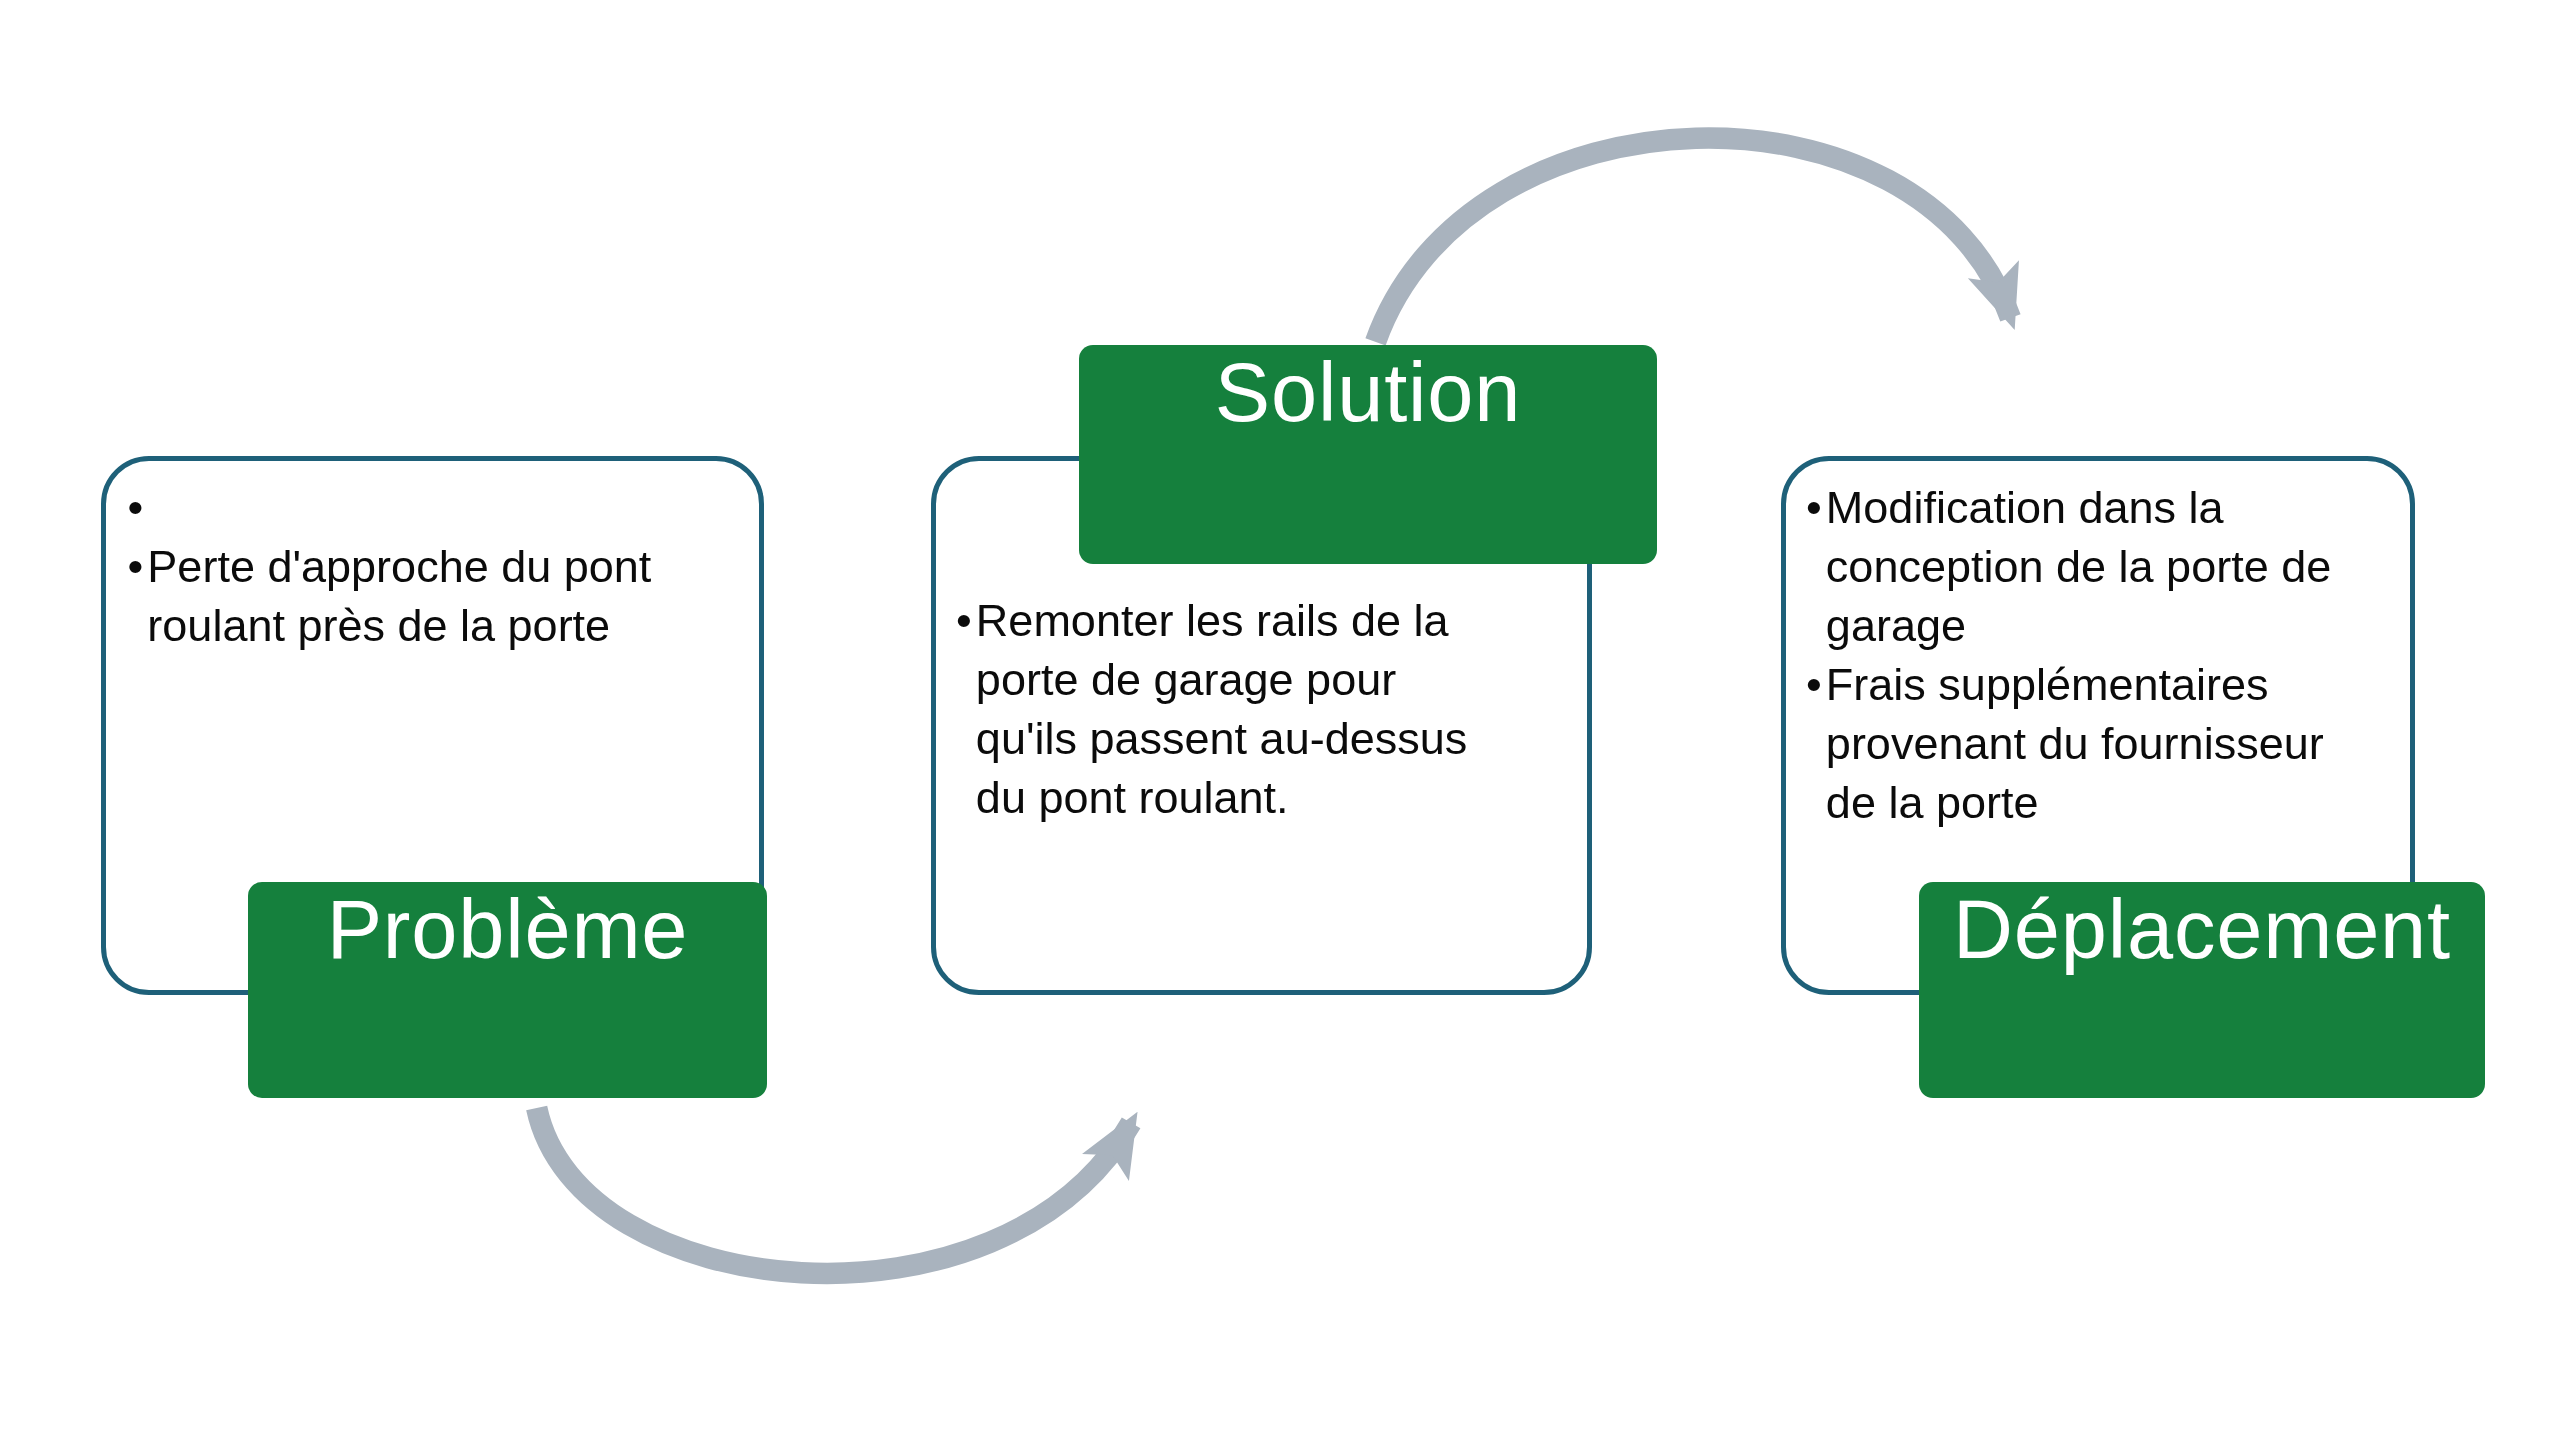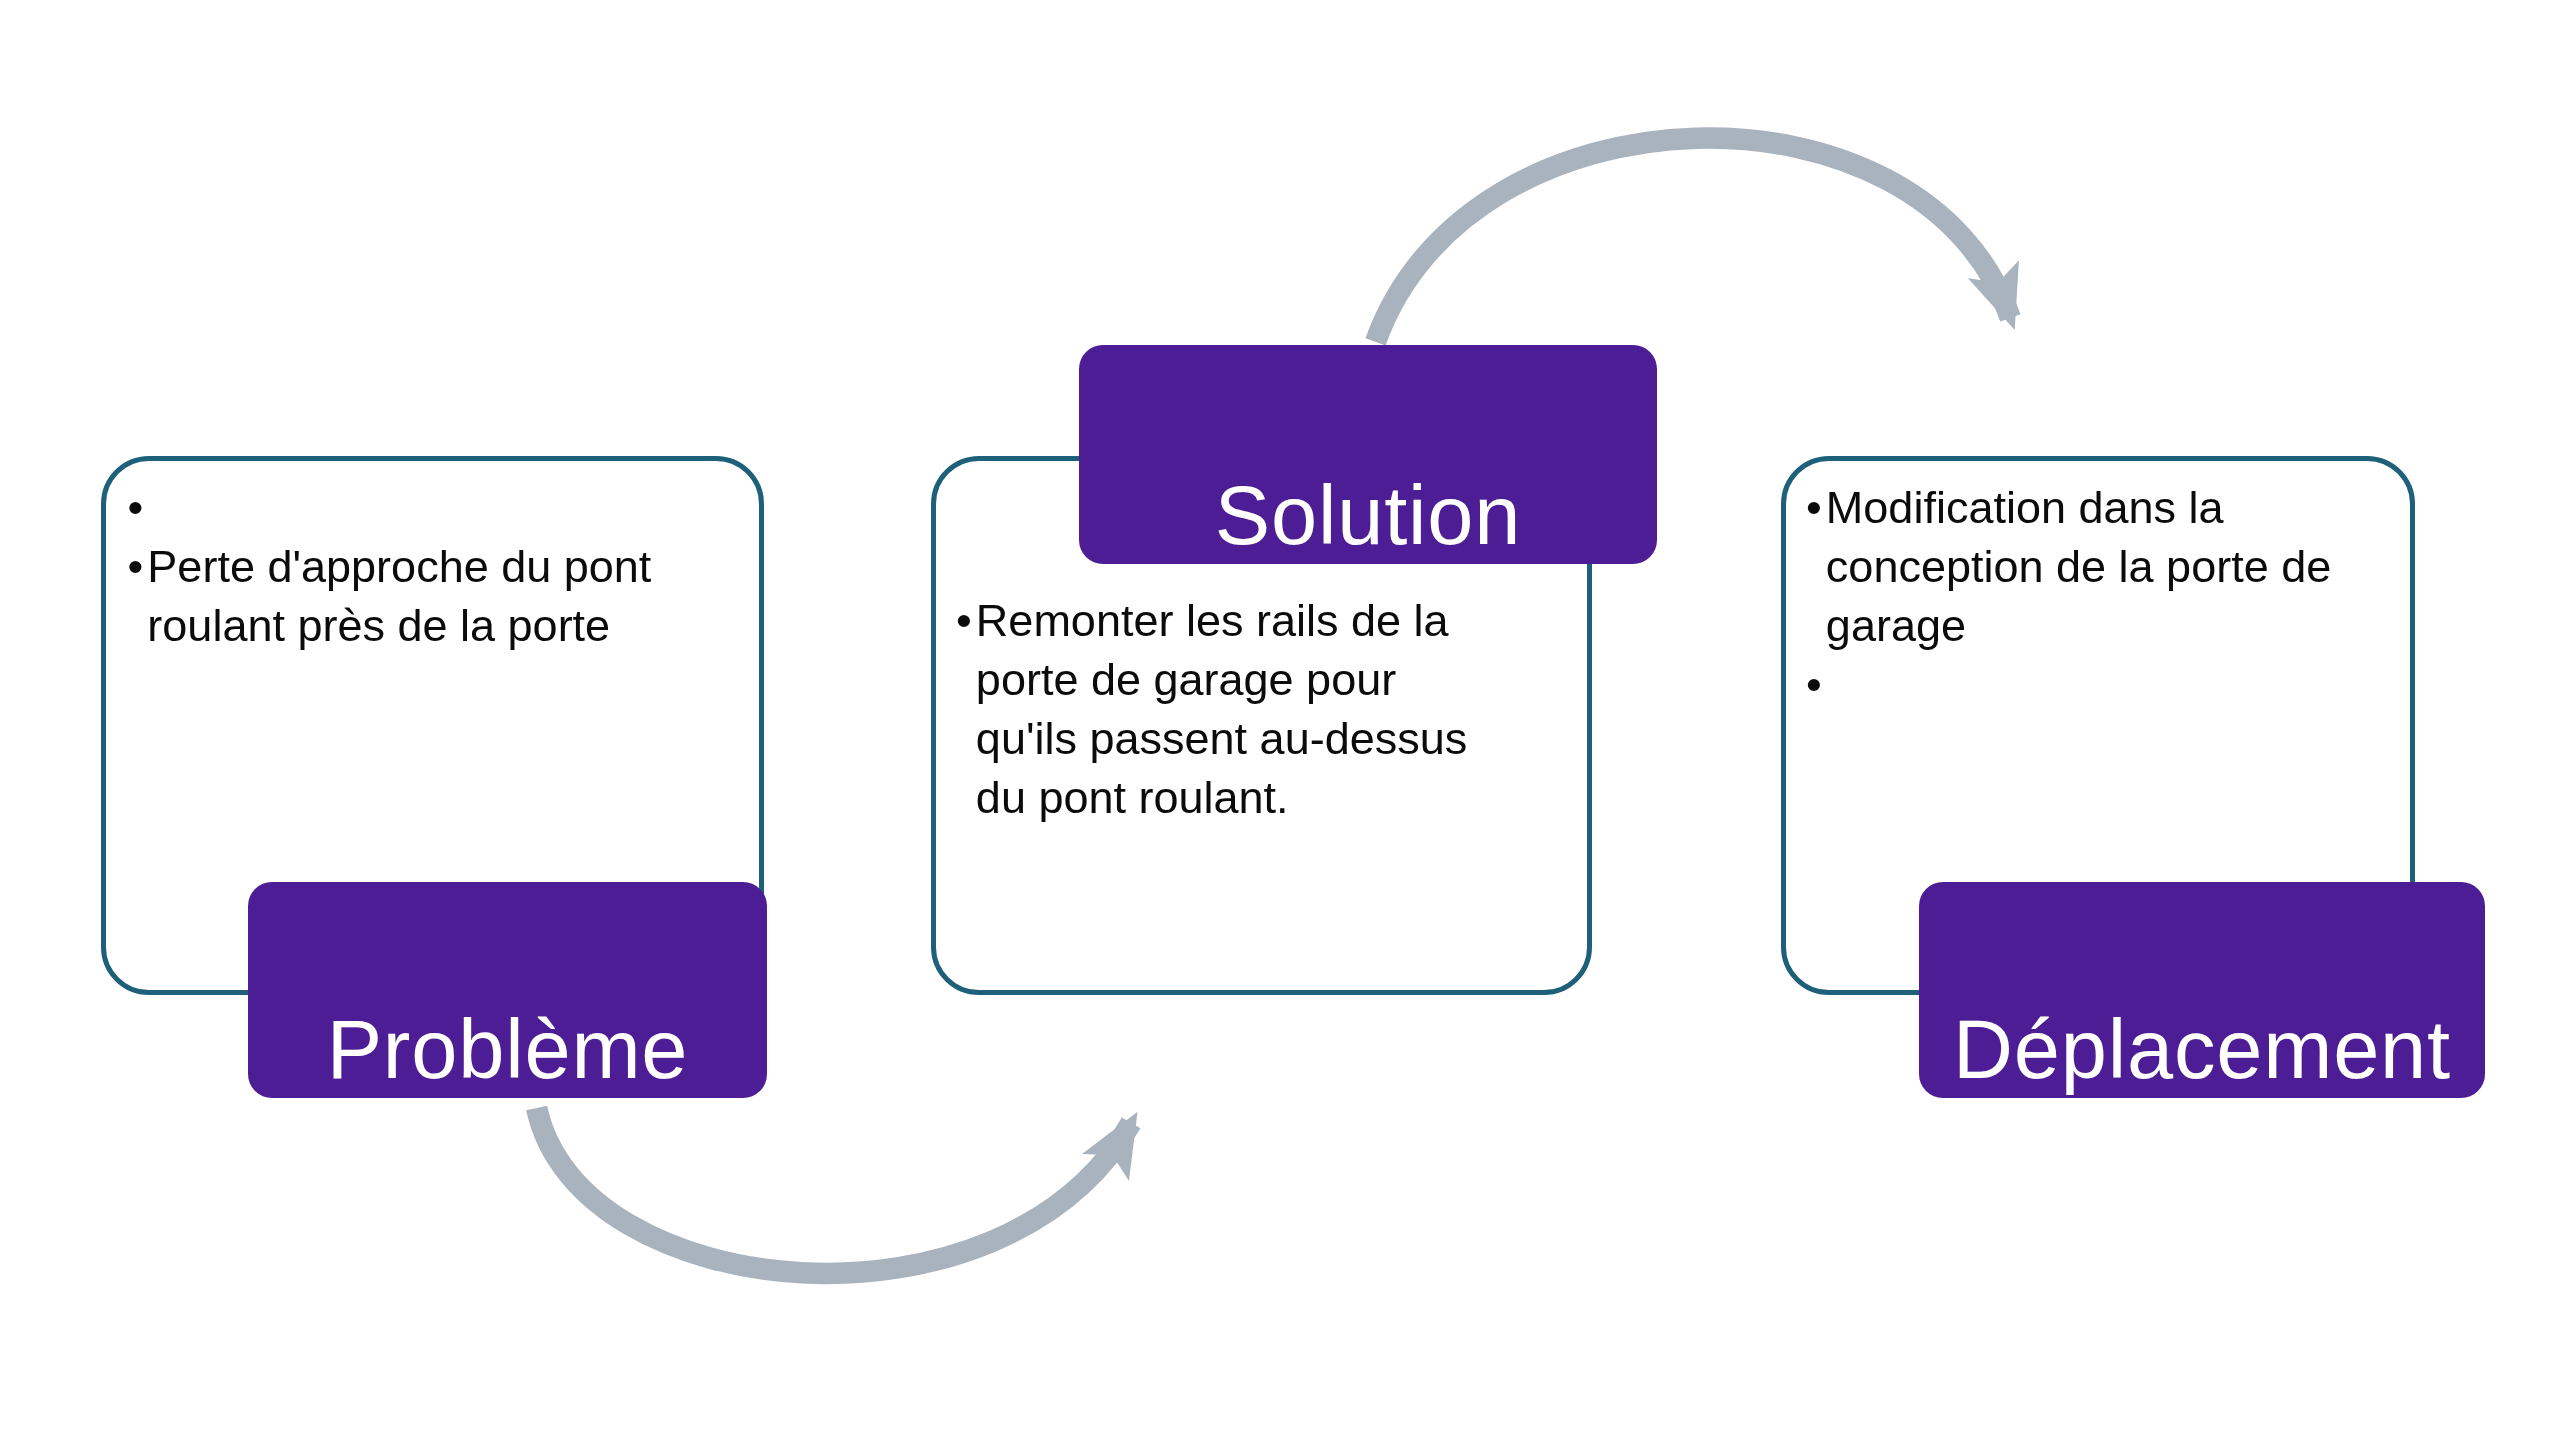--- a/index.html
+++ b/index.html
@@ -47,25 +47,25 @@
     flex: none;
     margin-right: 4.1px;
   }
   .bullet-text {
     white-space: pre-line;
   }
   .label-box {
     position: absolute;
     z-index: 3;
     box-sizing: border-box;
-    background: #4c1d95;
-    border-radius: 24px;
+    background: #15803d;
+    border-radius: 14px;
     color: #ffffff;
     display: flex;
-    align-items: flex-end;
+    align-items: flex-start;
     justify-content: center;
     font-size: 83px;
     font-weight: 400;
     letter-spacing: 0.8px;
   }
   .lb1 { left: 248px;  top: 882px; width: 519px; height: 216px; }
   .lb2 { left: 1079px; top: 345px;  width: 578px; height: 219px; }
   .lb3 { left: 1919px; top: 882px; width: 566px; height: 216px; }
 </style>
 </head>
@@ -112,20 +112,23 @@
 
   <div class="content-box cb3">
     <div class="bullet-item">
       <span class="bullet-marker">•</span>
       <span class="bullet-text">Modification dans la
 conception de la porte de
 garage</span>
     </div>
     <div class="bullet-item">
       <span class="bullet-marker">•</span>
+      <span class="bullet-text">Frais supplémentaires
+provenant du fournisseur
+de la porte</span>
     </div>
   </div>
   <div class="label-box lb3">
     <span>Déplacement</span>
   </div>
 
 </div>
 
 
 </body></html>

